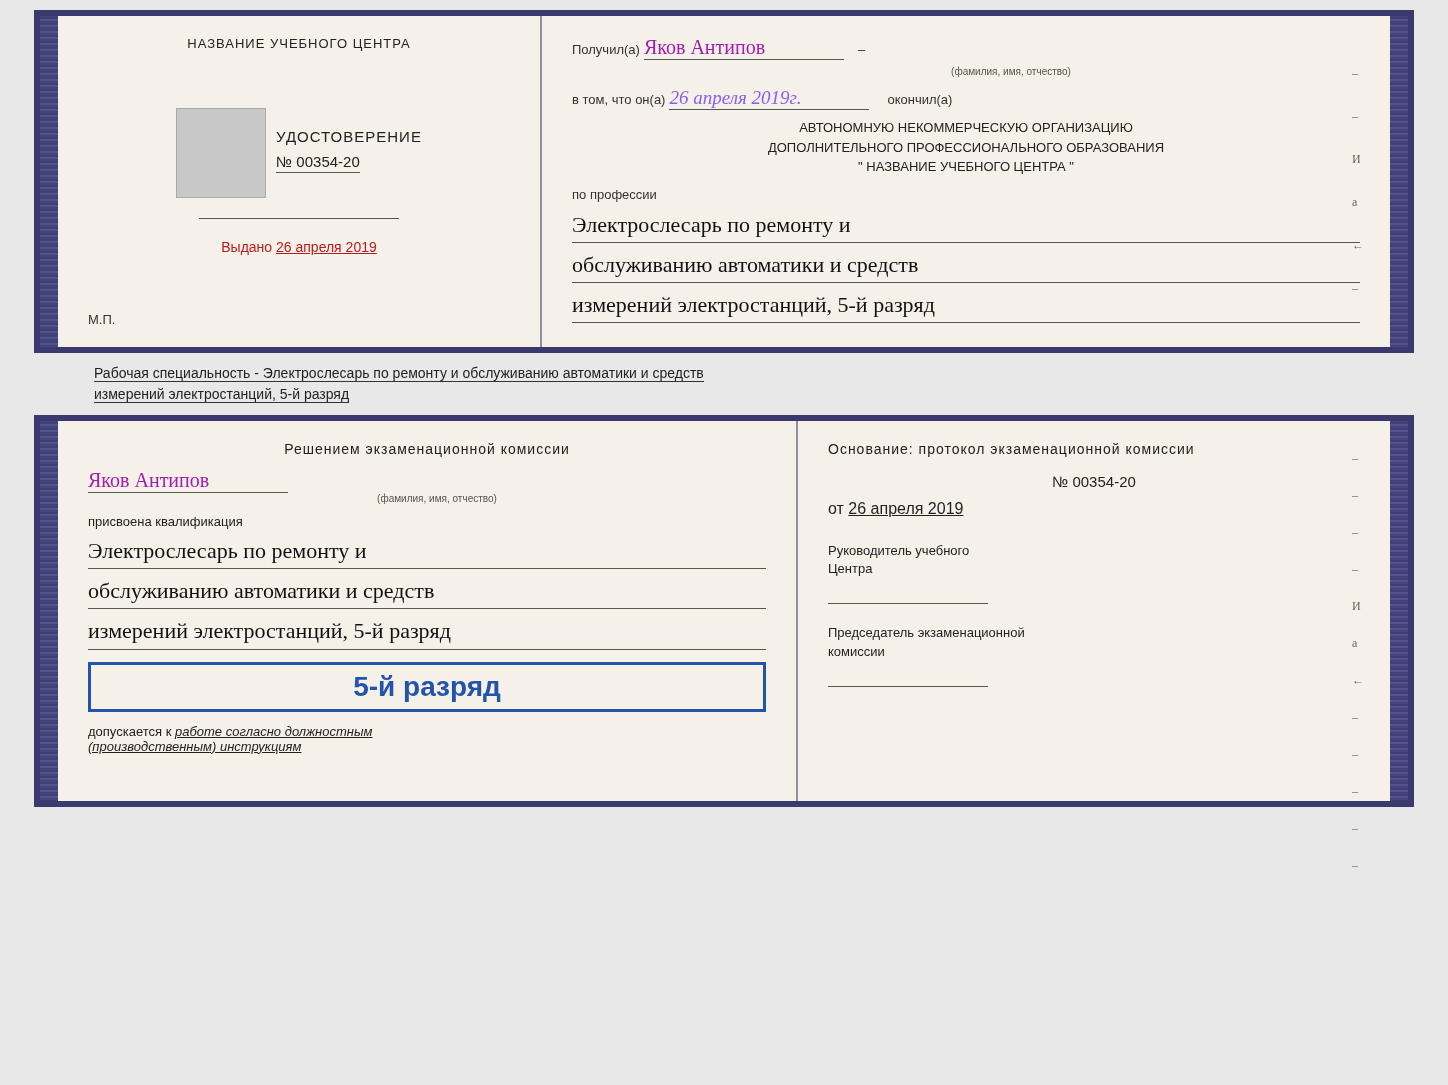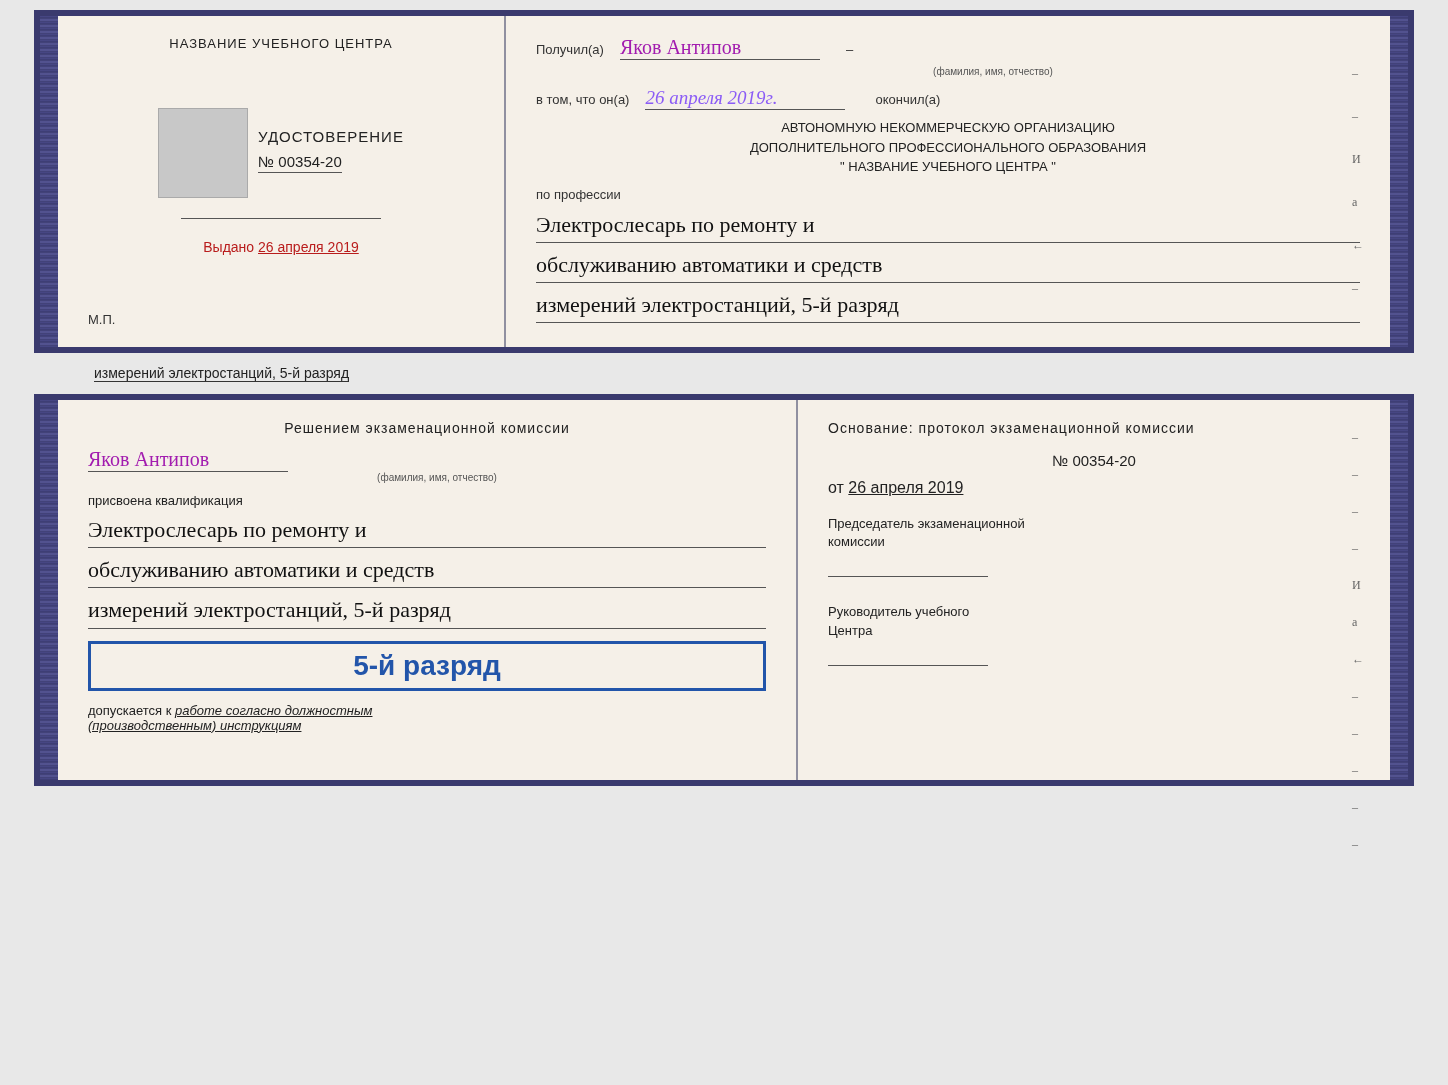--- a/index.html
+++ b/index.html
@@ -35,21 +35,21 @@
       background: repeating-linear-gradient(
         to bottom,
         #4a4a8a 0px,
         #3a3a6e 2px,
         #5a5a9a 4px,
         #3a3a6e 6px
       );
     }
 
     .book-left {
-      width: 448px;
+      width: 484px;
       border-right: 2px solid #9090a0;
       padding: 20px 30px;
       display: flex;
       flex-direction: column;
       align-items: center;
       justify-content: space-between;
       min-height: 320px;
     }
 
     .book-right {
@@ -109,21 +109,21 @@
       font-family: Arial, sans-serif;
       font-size: 13px;
       color: #333;
       align-self: flex-start;
     }
 
     
     .right-line {
       display: flex;
       align-items: baseline;
-      gap: 16px;
+      gap: 4px;
       margin-bottom: 6px;
     }
 
     .label-text {
       font-family: Arial, sans-serif;
       font-size: 13px;
       color: #333;
       white-space: nowrap;
     }
 
@@ -375,20 +375,21 @@
         <span class="dash-item">а</span>
         <span class="dash-item">←</span>
         <span class="dash-item">–</span>
       </div>
     </div>
 
     <div class="book-spine"></div>
   </div>
 
   <div style="margin-left: 20px;">
+    <div class="subtitle-line">Рабочая специальность - Электрослесарь по ремонту и обслуживанию автоматики и средств</div>
     <div class="subtitle-line">измерений электростанций, 5-й разряд</div>
   </div>
 
   <div class="book-bottom">
     <div class="book-spine"></div>
 
     <div class="book-bottom-left">
       <div class="komissia-text">Решением экзаменационной комиссии</div>
 
       <div style="margin: 6px 0 0 0;">
@@ -418,40 +419,40 @@
     </div>
 
     <div class="book-bottom-right" style="position:relative;">
       <div class="osnovaniye-text">Основание: протокол экзаменационной комиссии</div>
 
       <div class="number-line">№ 00354-20</div>
 
       <div class="ot-line">
         <span>от</span>
         <u><span>26 апреля 2019</span></u>
+      </div>
+
+      <div class="podpis-block" style="margin-top:20px;">
+        <div class="podpis-label">
+          <span>Руководитель учебного</span>
+          <br>
+          <span>Центра</span>
+        </div>
+        <div class="podpis-line"></div>
       </div>
 
       <div class="podpis-block">
         <div class="podpis-label">
           <span>Председатель экзаменационной</span>
           <br>
           <span>комиссии</span>
         </div>
         <div class="podpis-line"></div>
       </div>
 
-      <div class="podpis-block" style="margin-top:20px;">
-        <div class="podpis-label">
-          <span>Руководитель учебного</span>
-          <br>
-          <span>Центра</span>
-        </div>
-        <div class="podpis-line"></div>
-      </div>
-
       <div class="dash-right" style="top:30px; gap:22px;">
         <span class="dash-item">–</span>
         <span class="dash-item">–</span>
         <span class="dash-item">–</span>
         <span class="dash-item">–</span>
         <span class="dash-item">И</span>
         <span class="dash-item">а</span>
         <span class="dash-item">←</span>
         <span class="dash-item">–</span>
         <span class="dash-item">–</span>

